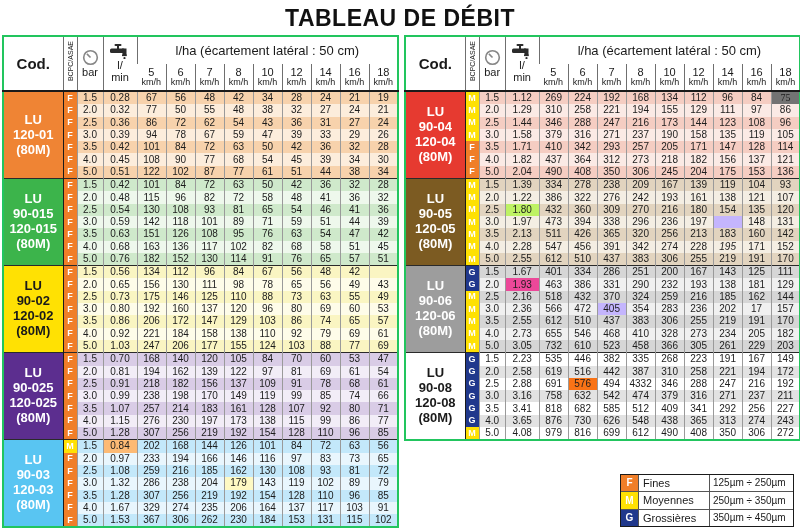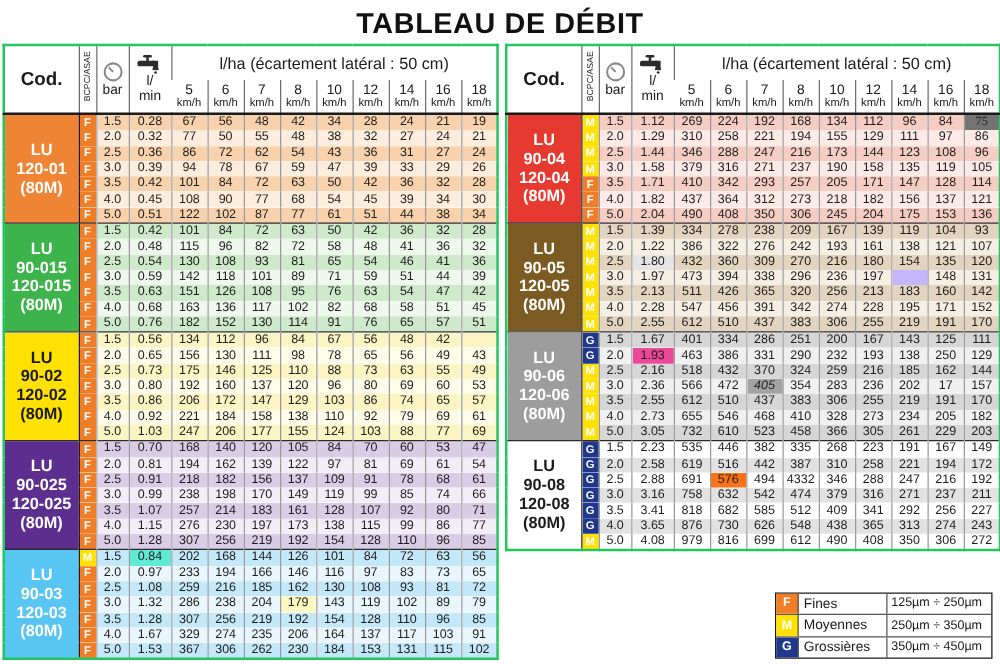--- a/index.html
+++ b/index.html
@@ -524,21 +524,21 @@
           <td class="val" style="background: rgb(217, 204, 230);">154</td>
           <td class="val" style="background: rgb(217, 204, 230);">128</td>
           <td class="val" style="background: rgb(217, 204, 230);">110</td>
           <td class="val" style="background: rgb(217, 204, 230);">96</td>
           <td class="val" style="background: rgb(217, 204, 230);">85</td>
         </tr>
         <tr class="sec-start">
           <td class="sec-label" rowspan="7" style="background: rgb(89, 197, 242); color: rgb(255, 255, 255);">LU<br>90-03<br>120-03<br>(80M)</td>
           <td class="code" style="background: rgb(255, 225, 3); color: rgb(255, 255, 255);">M</td>
           <td class="bar-c" style="background: rgb(195, 232, 250);">1.5</td>
-          <td class="lmin-c" style="background: #5eead4;">0.84</td>
+          <td class="lmin-c" style="background: #fdba74;">0.84</td>
           <td class="val" style="background: rgb(195, 232, 250);">202</td>
           <td class="val" style="background: rgb(195, 232, 250);">168</td>
           <td class="val" style="background: rgb(195, 232, 250);">144</td>
           <td class="val" style="background: rgb(195, 232, 250);">126</td>
           <td class="val" style="background: rgb(195, 232, 250);">101</td>
           <td class="val" style="background: rgb(195, 232, 250);">84</td>
           <td class="val" style="background: rgb(195, 232, 250);">72</td>
           <td class="val" style="background: rgb(195, 232, 250);">63</td>
           <td class="val" style="background: rgb(195, 232, 250);">56</td>
         </tr>
@@ -836,21 +836,21 @@
           <td class="val" style="background: rgb(244, 238, 227);">242</td>
           <td class="val" style="background: rgb(244, 238, 227);">193</td>
           <td class="val" style="background: rgb(244, 238, 227);">161</td>
           <td class="val" style="background: rgb(244, 238, 227);">138</td>
           <td class="val" style="background: rgb(244, 238, 227);">121</td>
           <td class="val" style="background: rgb(244, 238, 227);">107</td>
         </tr>
         <tr>
           <td class="code" style="background: rgb(255, 225, 3); color: rgb(255, 255, 255);">M</td>
           <td class="bar-c" style="background: rgb(226, 212, 191);">2.5</td>
-          <td class="lmin-c" style="background: #e5e5e5;">1.80</td>
+          <td class="lmin-c" style="background: #bef264;">1.80</td>
           <td class="val" style="background: rgb(226, 212, 191);">432</td>
           <td class="val" style="background: rgb(226, 212, 191);">360</td>
           <td class="val" style="background: rgb(226, 212, 191);">309</td>
           <td class="val" style="background: rgb(226, 212, 191);">270</td>
           <td class="val" style="background: rgb(226, 212, 191);">216</td>
           <td class="val" style="background: rgb(226, 212, 191);">180</td>
           <td class="val" style="background: rgb(226, 212, 191);">154</td>
           <td class="val" style="background: rgb(226, 212, 191);">135</td>
           <td class="val" style="background: rgb(226, 212, 191);">120</td>
         </tr>
@@ -885,21 +885,21 @@
         <tr>
           <td class="code" style="background: rgb(255, 225, 3); color: rgb(255, 255, 255);">M</td>
           <td class="bar-c" style="background: rgb(244, 238, 227);">4.0</td>
           <td class="lmin-c" style="background: rgb(244, 238, 227);">2.28</td>
           <td class="val" style="background: rgb(244, 238, 227);">547</td>
           <td class="val" style="background: rgb(244, 238, 227);">456</td>
           <td class="val" style="background: rgb(244, 238, 227);">391</td>
           <td class="val" style="background: rgb(244, 238, 227);">342</td>
           <td class="val" style="background: rgb(244, 238, 227);">274</td>
           <td class="val" style="background: rgb(244, 238, 227);">228</td>
-          <td class="val" style="background: rgb(244, 238, 227);">195</td>
+          <td class="val" style="background: rgb(244, 238, 227); font-style: italic;">195</td>
           <td class="val" style="background: rgb(244, 238, 227);">171</td>
           <td class="val" style="background: rgb(244, 238, 227);">152</td>
         </tr>
         <tr>
           <td class="code" style="background: rgb(255, 225, 3); color: rgb(255, 255, 255);">M</td>
           <td class="bar-c" style="background: rgb(226, 212, 191);">5.0</td>
           <td class="lmin-c" style="background: rgb(226, 212, 191);">2.55</td>
           <td class="val" style="background: rgb(226, 212, 191);">612</td>
           <td class="val" style="background: rgb(226, 212, 191);">510</td>
           <td class="val" style="background: rgb(226, 212, 191);">437</td>
@@ -929,21 +929,21 @@
           <td class="code" style="background: rgb(32, 56, 140); color: rgb(255, 255, 255);">G</td>
           <td class="bar-c" style="background: rgb(240, 240, 240);">2.0</td>
           <td class="lmin-c" style="background: #ec4899;">1.93</td>
           <td class="val" style="background: rgb(240, 240, 240);">463</td>
           <td class="val" style="background: rgb(240, 240, 240);">386</td>
           <td class="val" style="background: rgb(240, 240, 240);">331</td>
           <td class="val" style="background: rgb(240, 240, 240);">290</td>
           <td class="val" style="background: rgb(240, 240, 240);">232</td>
           <td class="val" style="background: rgb(240, 240, 240);">193</td>
           <td class="val" style="background: rgb(240, 240, 240);">138</td>
-          <td class="val" style="background: rgb(240, 240, 240);">250</td>
+          <td class="val" style="background: rgb(240, 240, 240);">181</td>
           <td class="val" style="background: rgb(240, 240, 240);">129</td>
         </tr>
         <tr>
           <td class="code" style="background: rgb(255, 225, 3); color: rgb(255, 255, 255);">M</td>
           <td class="bar-c" style="background: rgb(214, 214, 214);">2.5</td>
           <td class="lmin-c" style="background: rgb(214, 214, 214);">2.16</td>
           <td class="val" style="background: rgb(214, 214, 214);">518</td>
           <td class="val" style="background: rgb(214, 214, 214);">432</td>
           <td class="val" style="background: rgb(214, 214, 214);">370</td>
           <td class="val" style="background: rgb(214, 214, 214);">324</td>
@@ -952,21 +952,21 @@
           <td class="val" style="background: rgb(214, 214, 214);">185</td>
           <td class="val" style="background: rgb(214, 214, 214);">162</td>
           <td class="val" style="background: rgb(214, 214, 214);">144</td>
         </tr>
         <tr>
           <td class="code" style="background: rgb(255, 225, 3); color: rgb(255, 255, 255);">M</td>
           <td class="bar-c" style="background: rgb(240, 240, 240);">3.0</td>
           <td class="lmin-c" style="background: rgb(240, 240, 240);">2.36</td>
           <td class="val" style="background: rgb(240, 240, 240);">566</td>
           <td class="val" style="background: rgb(240, 240, 240);">472</td>
-          <td class="val" style="background: #a3a3a3; font-style: italic;">405</td>
+          <td class="val" style="background: #c4b5fd;">405</td>
           <td class="val" style="background: rgb(240, 240, 240);">354</td>
           <td class="val" style="background: rgb(240, 240, 240);">283</td>
           <td class="val" style="background: rgb(240, 240, 240);">236</td>
           <td class="val" style="background: rgb(240, 240, 240);">202</td>
           <td class="val" style="background: rgb(240, 240, 240);">17</td>
           <td class="val" style="background: rgb(240, 240, 240);">157</td>
         </tr>
         <tr>
           <td class="code" style="background: rgb(255, 225, 3); color: rgb(255, 255, 255);">M</td>
           <td class="bar-c" style="background: rgb(214, 214, 214);">3.5</td>

